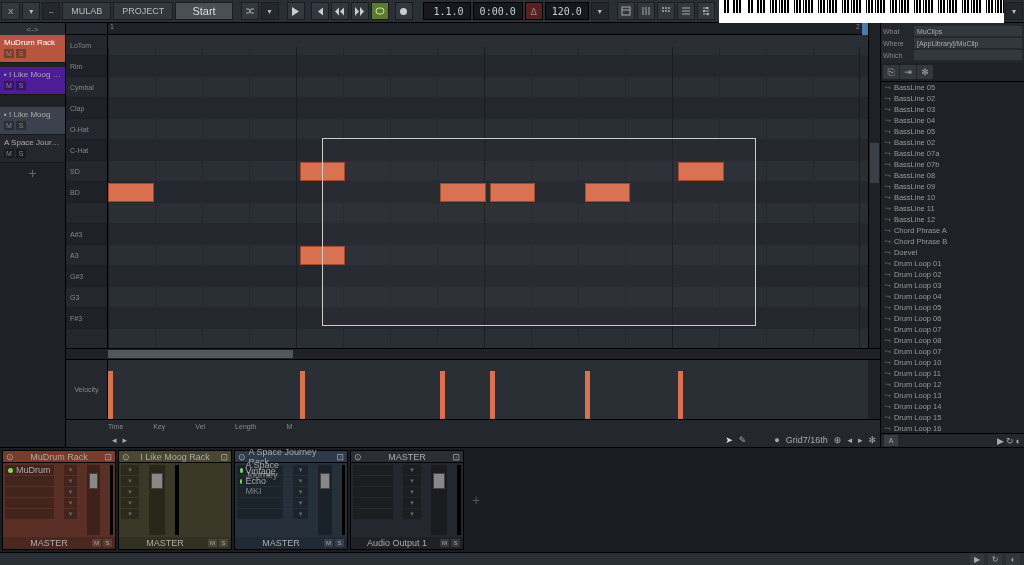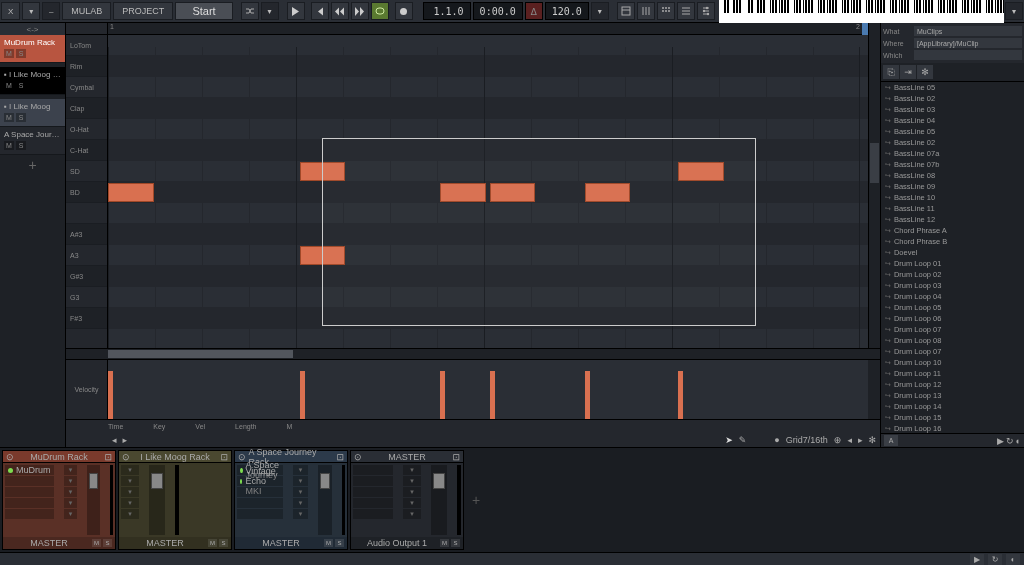--- a/index.html
+++ b/index.html
@@ -14,21 +14,21 @@
 .tdisp.red{background:#5a2020;color:#888}
 .keyboard{flex:1;height:23px;background:linear-gradient(#fff 0%,#fff 60%,#ddd 100%);position:relative;margin-left:3px}
 .keyboard::before{content:"";position:absolute;top:0;left:0;right:0;height:60%;background:repeating-linear-gradient(90deg,#fff 0,#fff 3px,#000 3px,#000 3.5px,#fff 3.5px,#fff 5px,#000 5px,#000 7px,#fff 7px,#fff 8px,#000 8px,#000 10px,#fff 10px,#fff 12px,#000 12px,#000 12.5px,#fff 12.5px,#fff 14px,#000 14px,#000 16px,#fff 16px,#fff 17px,#000 17px,#000 19px,#fff 19px,#fff 20px,#000 20px,#000 22px,#fff 22px,#fff 24px)}
 .keyboard::after{content:"";position:absolute;top:60%;left:0;right:0;bottom:0;background:repeating-linear-gradient(90deg,#fff 0,#fff 3.3px,#888 3.3px,#888 3.5px)}
 .main{display:flex;height:424px}
 .tracks{width:66px;background:#1e2126;border-right:1px solid #000;display:flex;flex-direction:column}
 .track-nav{height:12px;background:#2a2e35;display:flex;align-items:center;justify-content:center;font-size:8px;color:#888}
 .track{padding:3px 4px;border-bottom:1px solid #15181c;cursor:pointer;min-height:28px}
 .track.red{background:#b85540}
 .track.red .tname{color:#fff;font-weight:500}
-.track.olive{background:#000000}
+.track.olive{background:#4c1d95}
 .track.blue{background:#3c424d}
 .track.dark{background:#24272d}
 .tname{font-size:8px;white-space:nowrap;overflow:hidden;text-overflow:ellipsis;display:block}
 .ms{display:flex;gap:2px;margin-top:2px}
 .ms span{width:10px;height:9px;background:rgba(0,0,0,0.3);font-size:7px;text-align:center;line-height:9px;color:#888}
 .track-add{height:20px;background:#1e2126;display:flex;align-items:center;justify-content:center;font-size:14px;color:#666;cursor:pointer}
 .editor{flex:1;display:flex;flex-direction:column;position:relative}
 .ed-main{flex:1;display:flex;position:relative}
 .lanes{width:42px;background:#24272d;border-right:1px solid #000}
 .lane{height:21px;border-bottom:1px solid #1a1d22;display:flex;align-items:center;padding-left:4px;font-size:7px;color:#888}
@@ -209,21 +209,21 @@
             <span>S</span>
           </div>
         </div>
         <div class="track olive" style="margin-top: 4px;">
           <span class="tname">▪ I Like Moog Ra</span>
           <div class="ms">
             <span>M</span>
             <span>S</span>
           </div>
         </div>
-        <div class="track blue" style="margin-top: 4px;">
+        <div class="track blue" style="margin-top: 12px;">
           <span class="tname">▪ I Like Moog</span>
           <div class="ms">
             <span>M</span>
             <span>S</span>
           </div>
         </div>
         <div class="track dark">
           <span class="tname">A Space Journey R</span>
           <div class="ms">
             <span>M</span>

